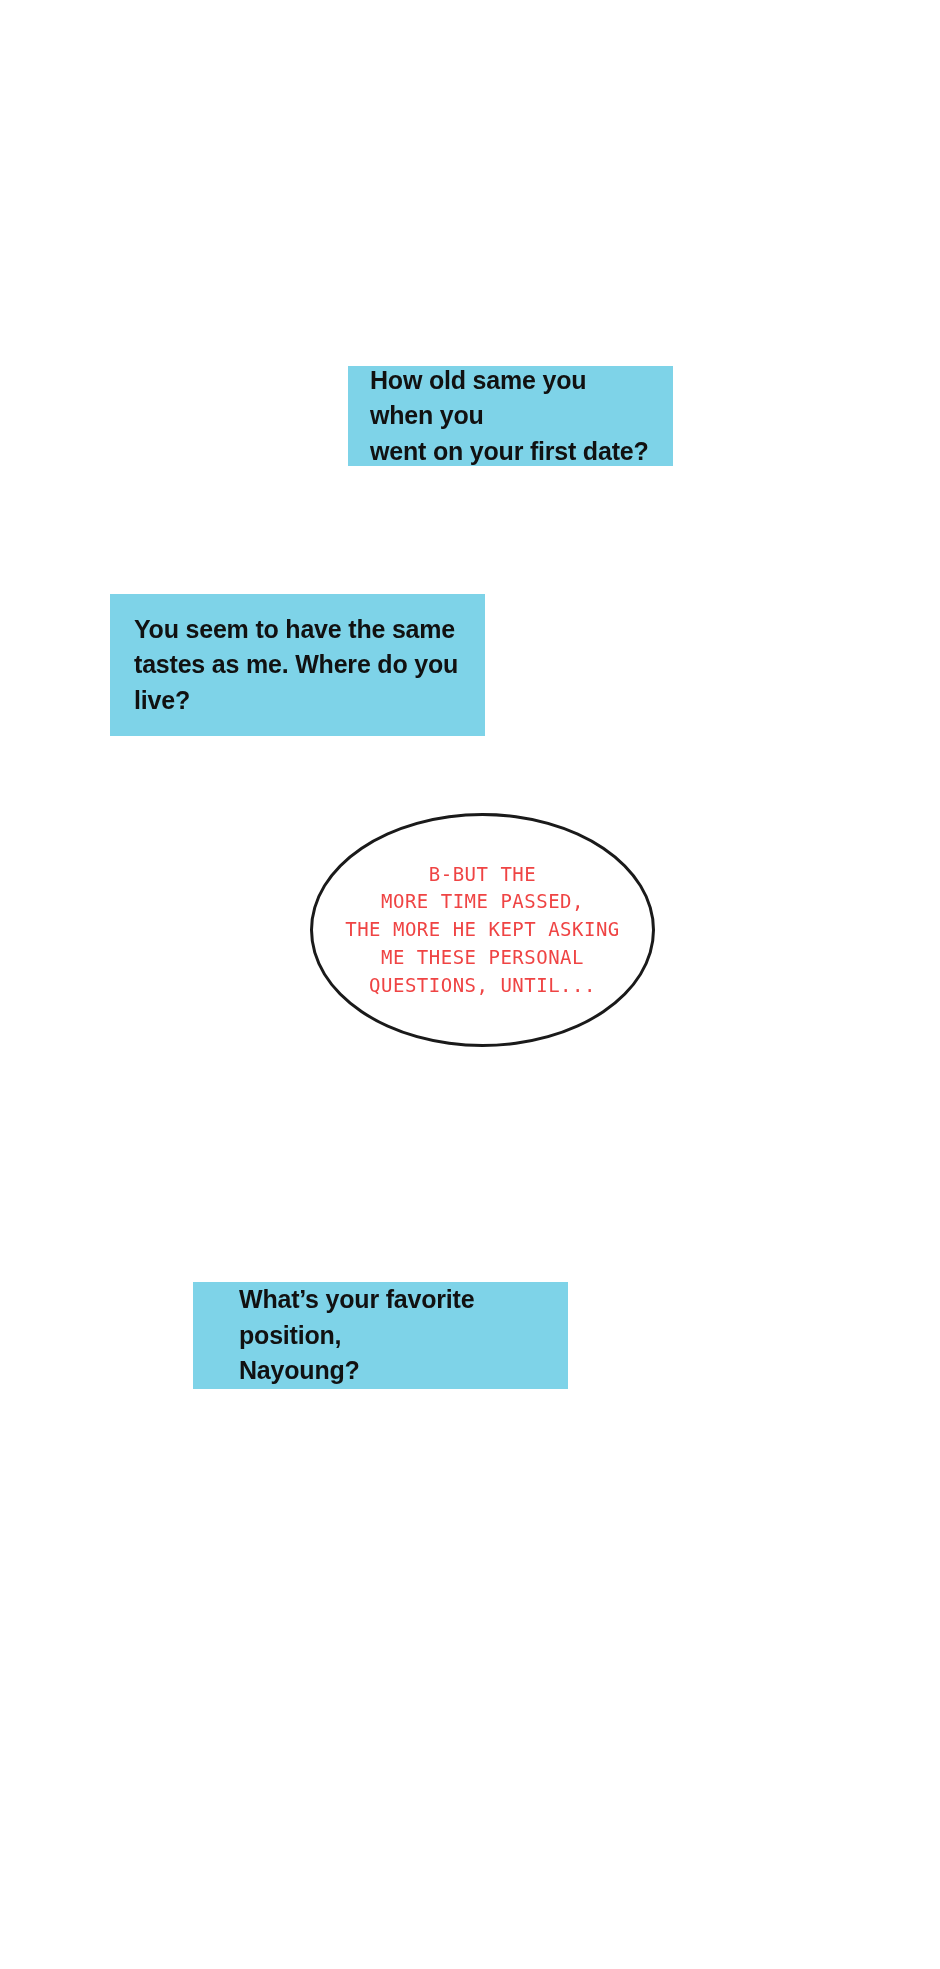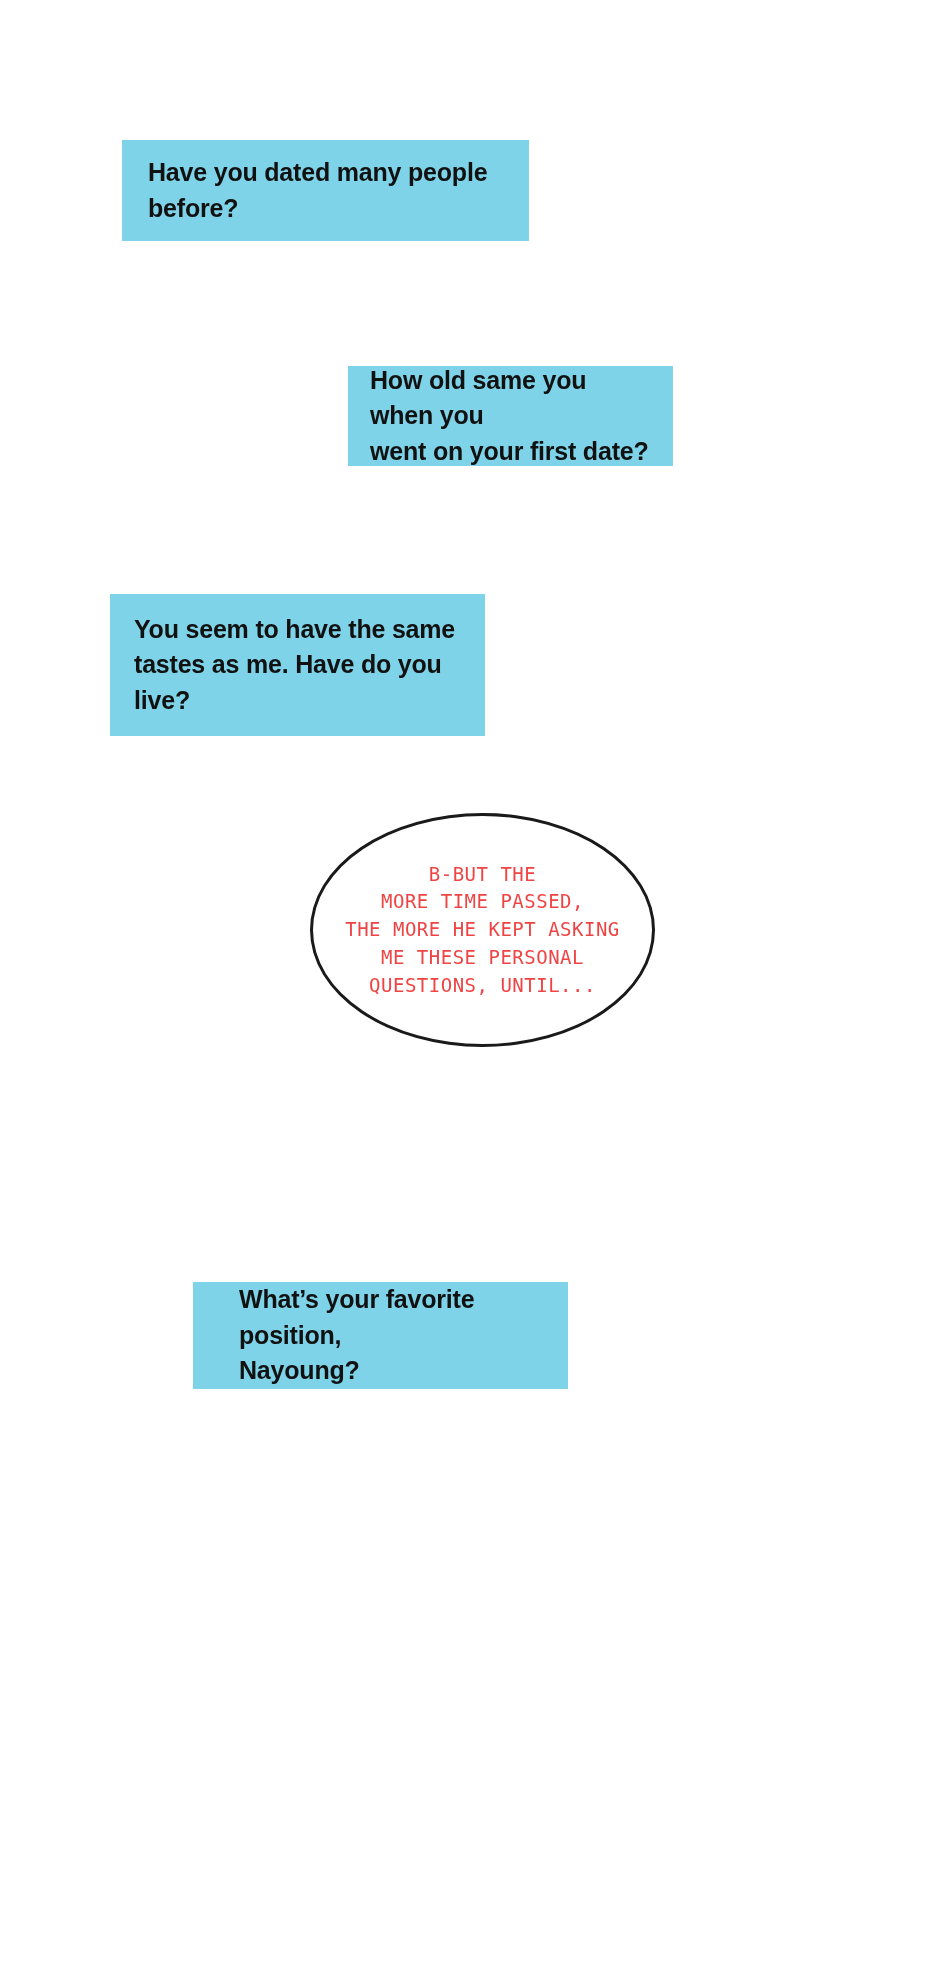--- a/index.html
+++ b/index.html
@@ -82,32 +82,29 @@
     white-space: pre-line;
     letter-spacing: 0.5px;
     padding: 0 12px;
   }
 </style>
 </head>
 <body>
 
 <div id="page">
 
-  <div class="bubble bubble-1">
-    <span>Have you dated many people before?</span>
-  </div>
 
   <div class="bubble bubble-2">
     <span>How old same you when you
 went on your first date?</span>
   </div>
 
   <div class="bubble bubble-3">
     <span>You seem to have the same
-tastes as me. Have do you live?</span>
+tastes as me. Where do you live?</span>
   </div>
 
   <div class="thought">
     <div class="thought-text">B-BUT THE
 MORE TIME PASSED,
 THE MORE HE KEPT ASKING
 ME THESE PERSONAL
 QUESTIONS, UNTIL...</div>
   </div>
 

